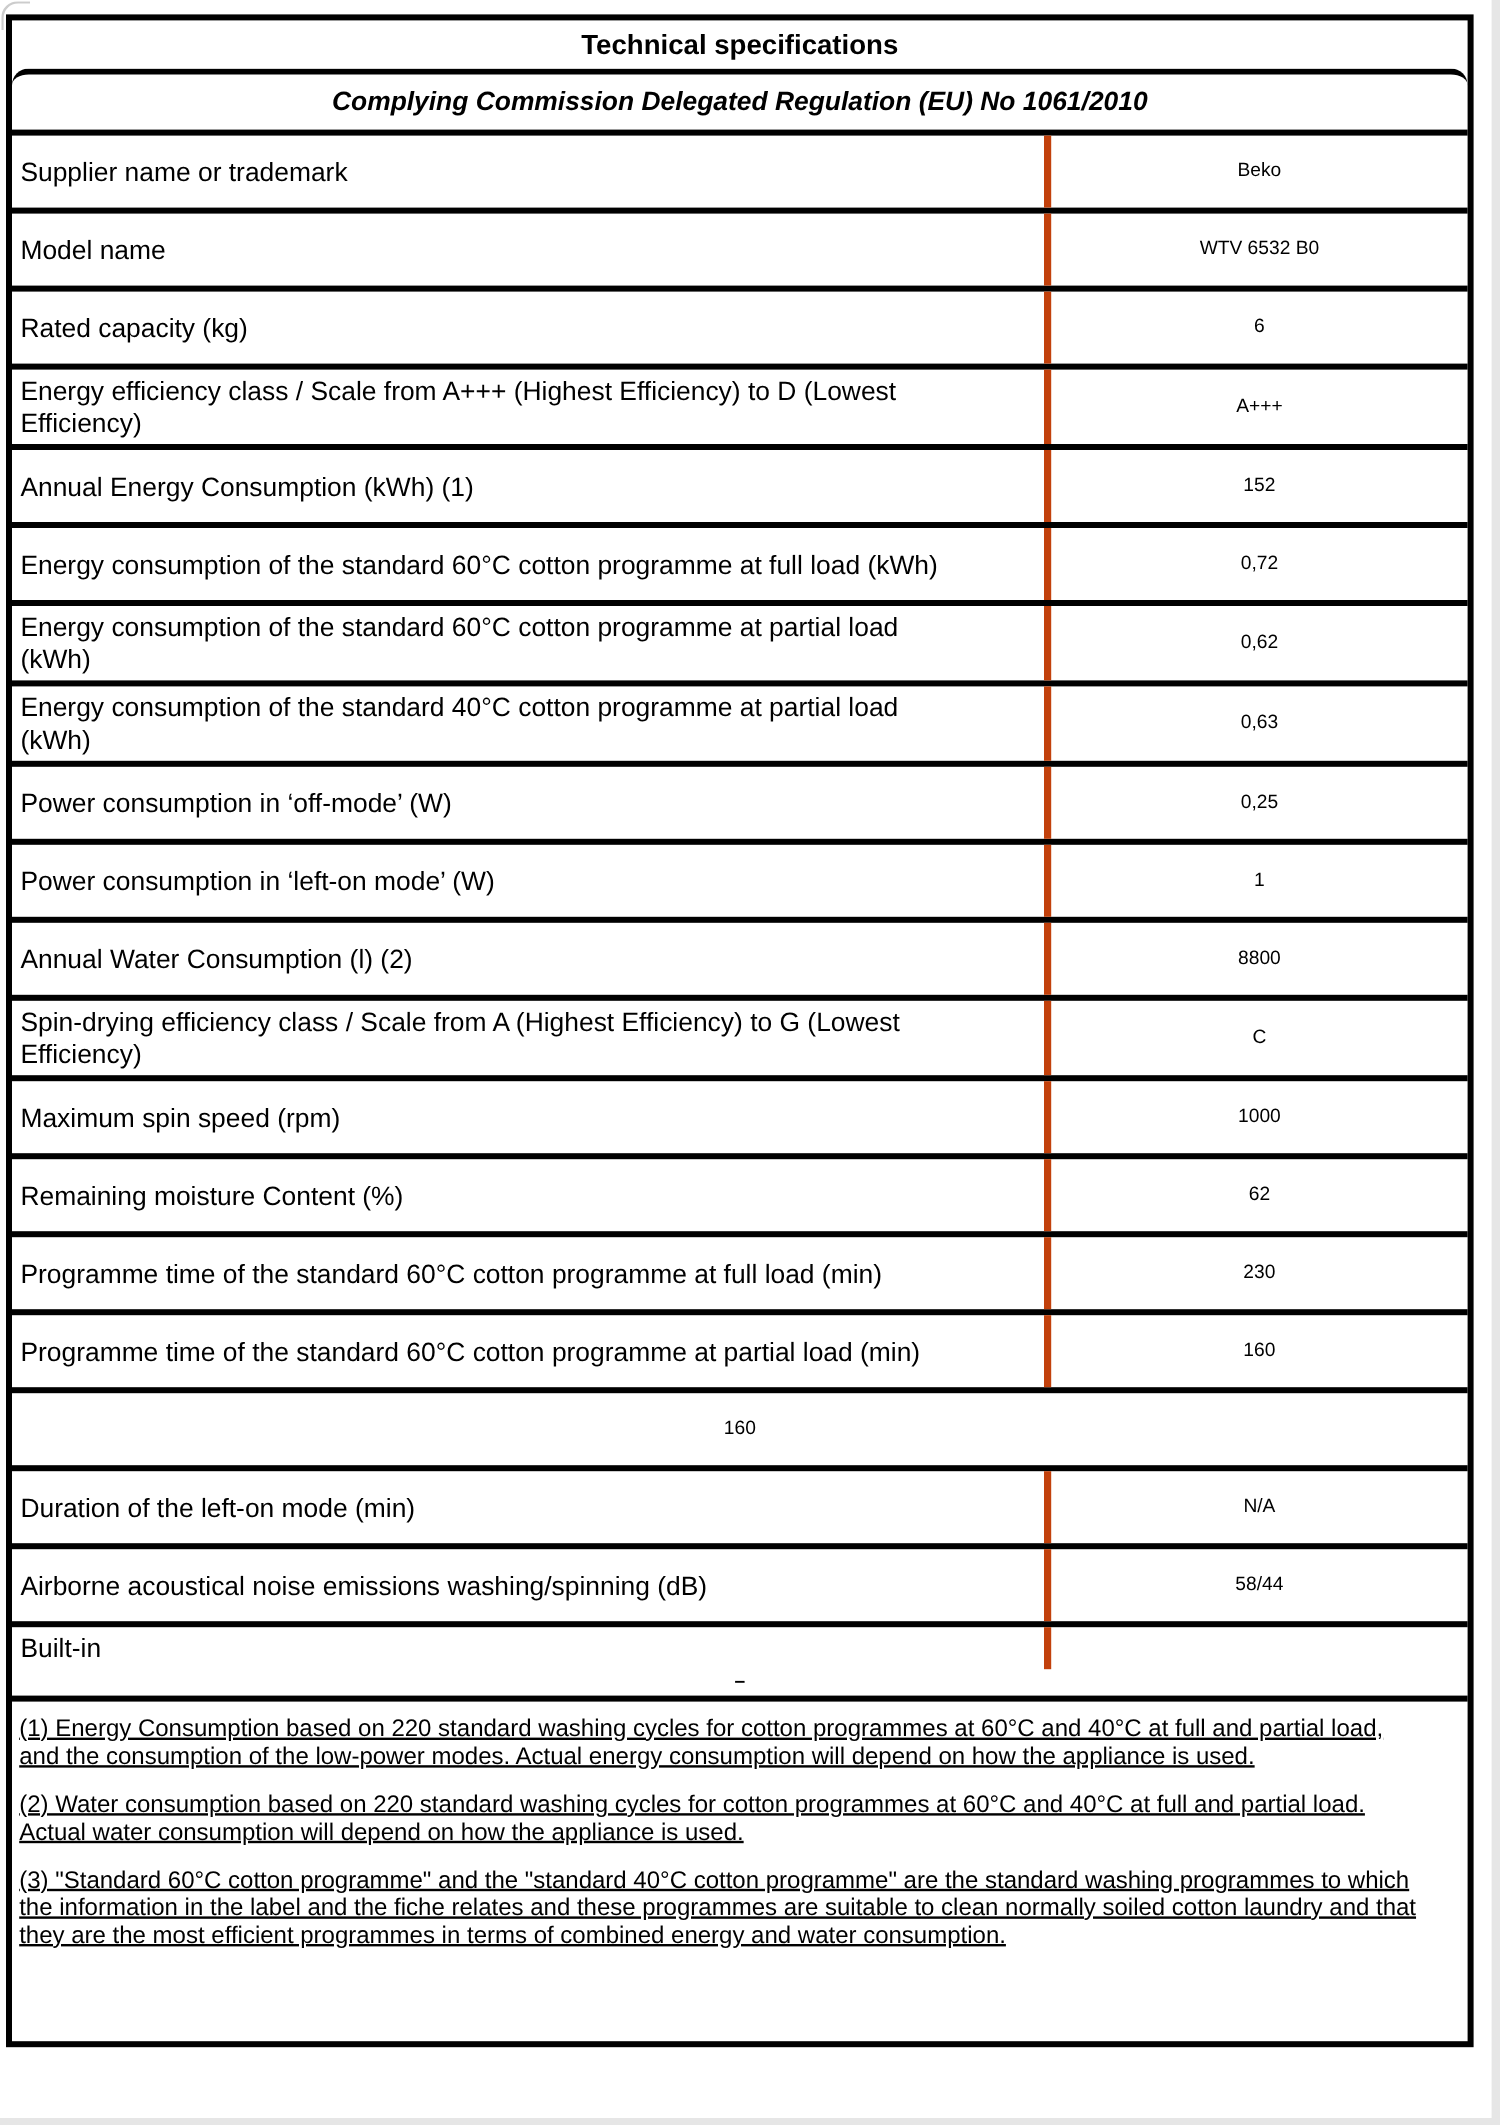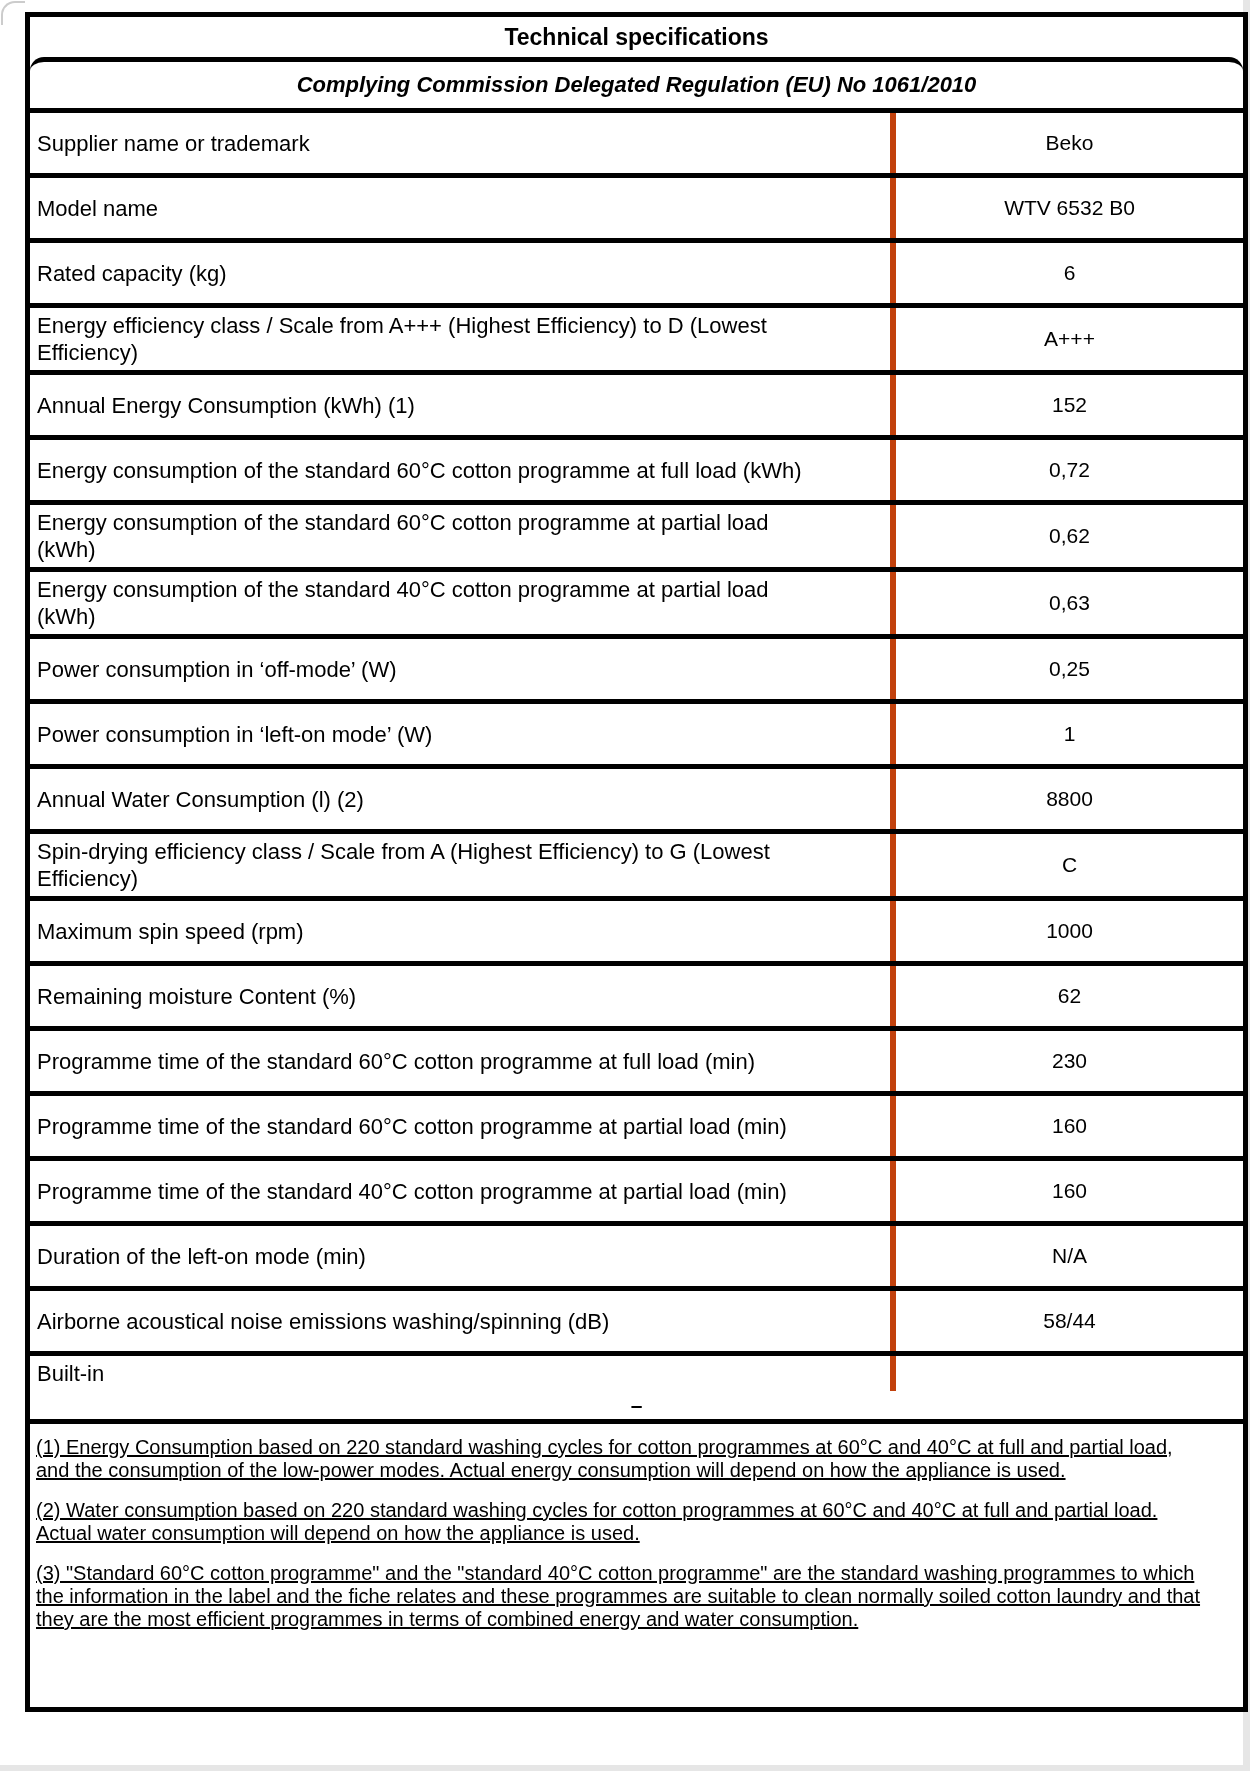--- a/index.html
+++ b/index.html
@@ -30,21 +30,21 @@
     position: absolute;
     top: 1px; left: 1px;
     width: 22px; height: 22px;
     border-top: 2px solid #cccccc;
     border-left: 2px solid #cccccc;
     border-top-left-radius: 14px;
   }
   
   .spec-table {
     position: absolute;
-    left: 25px;
+    left: 5px;
     top: 12px;
     width: 1223px;
     box-sizing: border-box;
     border: 5px solid #000000;
     background: #ffffff;
   }
   .t-row {
     display: flex;
     border-top: 5px solid #000000;
     box-sizing: border-box;
@@ -82,21 +82,21 @@
     font-size: 22px;
     line-height: 27px;
     white-space: pre-line;
   }
   .cell-value {
     flex: 1;
     display: flex;
     align-items: center;
     justify-content: center;
     text-align: center;
-    font-size: 21px;
+    font-size: 16px;
     padding: 2px 4px;
     box-sizing: border-box;
   }
   .row-builtin .cell-value { font-weight: bold; }
 
   .footnotes {
     border-top: 5px solid #000000;
     min-height: 288px;
     box-sizing: border-box;
     padding: 12px 5px 10px 6px;
@@ -183,21 +183,20 @@
   </div>
   <div class="t-row data-row">
     <div class="cell-label">Programme time of the standard 60°C cotton programme at full load (min)</div>
     <div class="cell-value">230</div>
   </div>
   <div class="t-row data-row">
     <div class="cell-label">Programme time of the standard 60°C cotton programme at partial load (min)</div>
     <div class="cell-value">160</div>
   </div>
   <div class="t-row data-row">
-    <div class="cell-label">Programme time of the standard 40°C cotton programme at partial load (min)</div>
     <div class="cell-value">160</div>
   </div>
   <div class="t-row data-row">
     <div class="cell-label">Duration of the left-on mode (min)</div>
     <div class="cell-value">N/A</div>
   </div>
   <div class="t-row data-row">
     <div class="cell-label">Airborne acoustical noise emissions washing/spinning (dB)</div>
     <div class="cell-value">58/44</div>
   </div>

